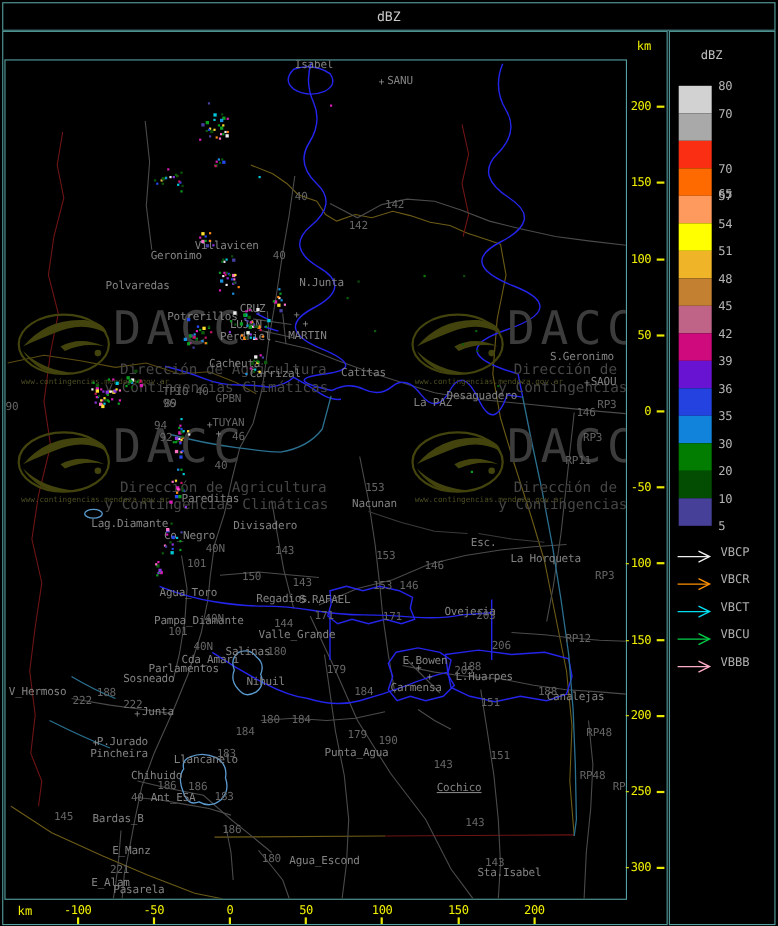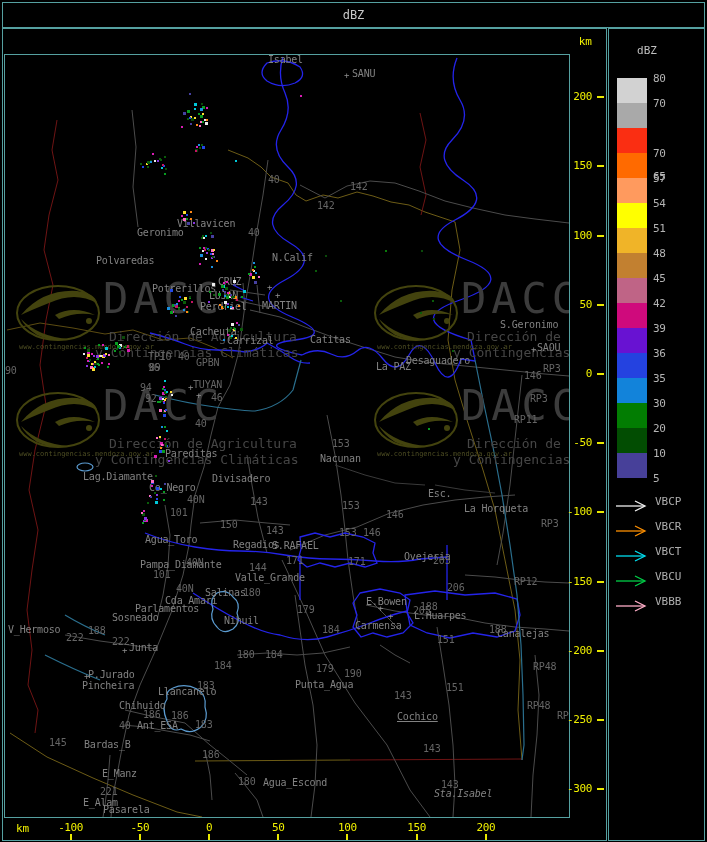--- a/index.html
+++ b/index.html
@@ -181,21 +181,21 @@
           <span class="l1">Dirección de Agricultura</span>
           <span class="l2">y Contingencias Climáticas</span>
           <span class="url">www.contingencias.mendoza.gov.ar</span>
         </div>
       </div>
     <div id="label-layer">
         <div class="lbl p" style="left: 263px; top: 0px;">Isabel</div>
         <div class="lbl p" style="left: 347px; top: 14px;">SANU</div>
         <div class="lbl p" style="left: 172px; top: 164px;">Villavicen</div>
         <div class="lbl p" style="left: 132px; top: 173px;">Geronimo</div>
-        <div class="lbl p" style="left: 267px; top: 198px;">N.Calif</div>
+        <div class="lbl p" style="left: 267px; top: 198px;">N.Junta</div>
         <div class="lbl p" style="left: 91px; top: 201px;">Polvaredas</div>
         <div class="lbl p" style="left: 147px; top: 229px;">Potrerillos</div>
         <div class="lbl p" style="left: 213px; top: 222px;">CRUZ</div>
         <div class="lbl p" style="left: 204px; top: 236px;">LUJAN</div>
         <div class="lbl p" style="left: 195px; top: 247px;">Perdriel</div>
         <div class="lbl p" style="left: 257px; top: 246px;">MARTIN</div>
         <div class="lbl p" style="left: 185px; top: 272px;">Cacheuta</div>
         <div class="lbl p" style="left: 222px; top: 281px;">Carrizal</div>
         <div class="lbl p" style="left: 305px; top: 280px;">Catitas</div>
         <div class="lbl p" style="left: 371px; top: 307px;">La PAZ</div>
@@ -203,21 +203,21 @@
         <div class="lbl p" style="left: 532px; top: 288px;">SAOU</div>
         <div class="lbl p" style="left: 401px; top: 301px;">Desaguadero</div>
         <div class="lbl p" style="left: 459px; top: 409px; margin-top: 40px;">La Horqueta</div>
         <div class="lbl p" style="left: 423px; top: 434px;">Esc.</div>
         <div class="lbl p" style="left: 399px; top: 497px;">Ovejeria</div>
         <div class="lbl p" style="left: 409px; top: 556px;">L.Huarpes</div>
         <div class="lbl p" style="left: 492px; top: 574px;">Canalejas</div>
         <div class="lbl p" style="left: 350px; top: 566px;">Carmensa</div>
         <div class="lbl p" style="left: 361px; top: 542px;">E.Bowen</div>
         <div class="lbl p" style="left: 392px; top: 657px; text-decoration: underline;">Cochico</div>
-        <div class="lbl p" style="left: 429px; top: 734px; font-style: italic;">Sta.Isabel</div>
+        <div class="lbl p" style="left: 429px; top: 734px;">Sta.Isabel</div>
         <div class="lbl p" style="left: 290px; top: 625px;">Punta_Agua</div>
         <div class="lbl p" style="left: 219px; top: 561px;">Nihuil</div>
         <div class="lbl p" style="left: 230px; top: 518px;">Valle_Grande</div>
         <div class="lbl p" style="left: 200px; top: 533px;">Salinas</div>
         <div class="lbl p" style="left: 228px; top: 485px;">Regadios</div>
         <div class="lbl p" style="left: 267px; top: 486px;">S.RAFAEL</div>
         <div class="lbl p" style="left: 160px; top: 541px;">Cda_Amari</div>
         <div class="lbl p" style="left: 130px; top: 549px;">Parlamentos</div>
         <div class="lbl p" style="left: 107px; top: 558px;">Sosneado</div>
         <div class="lbl p" style="left: 3px; top: 570px;">V_Hermoso</div>

